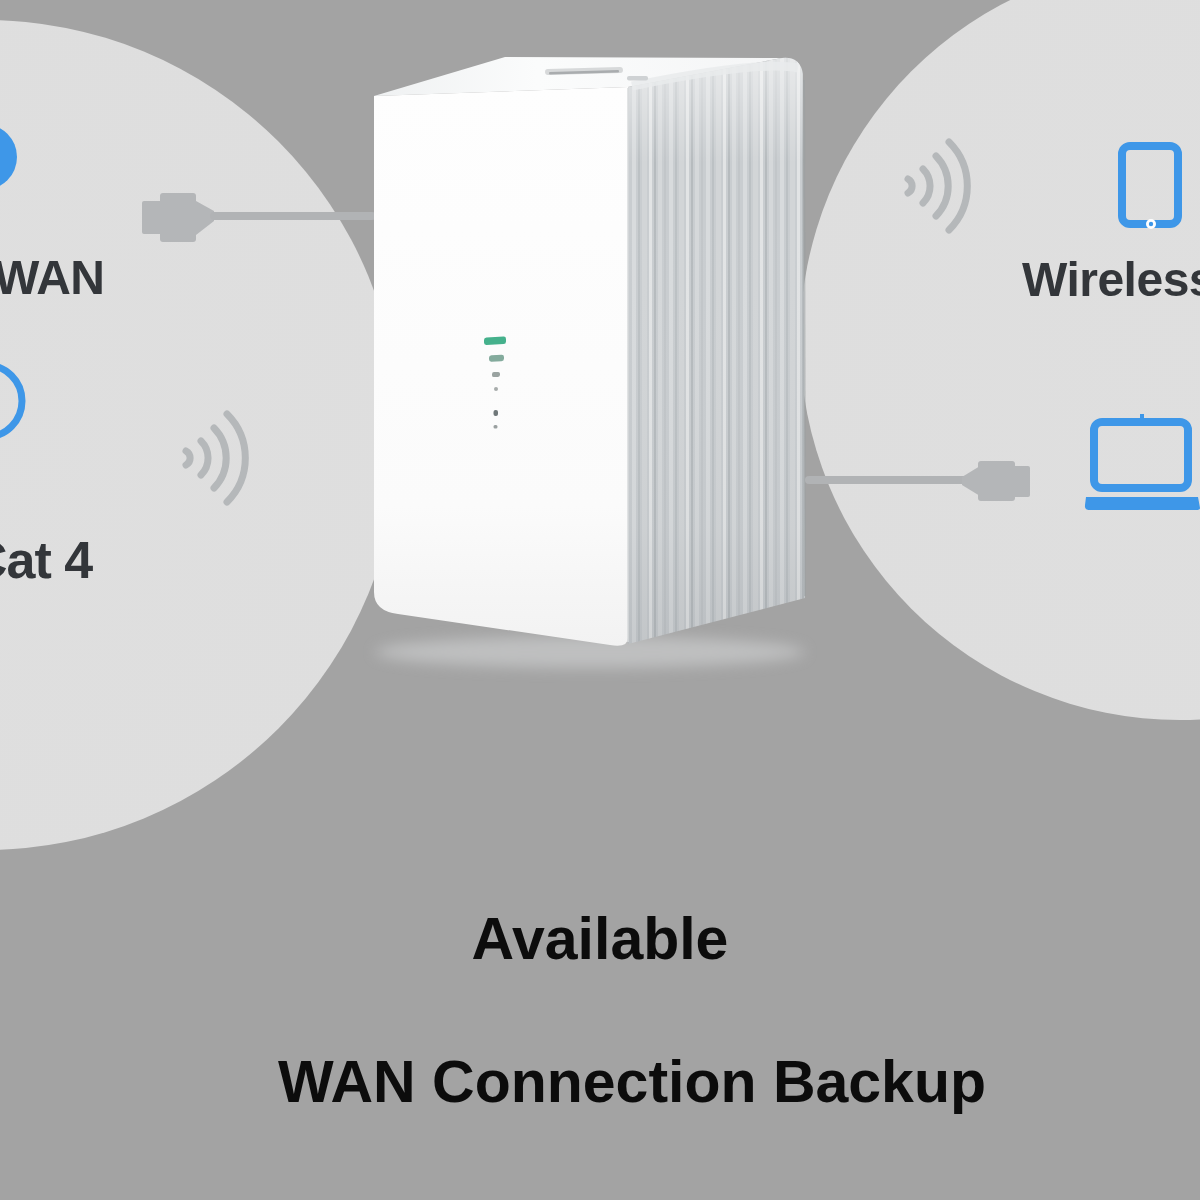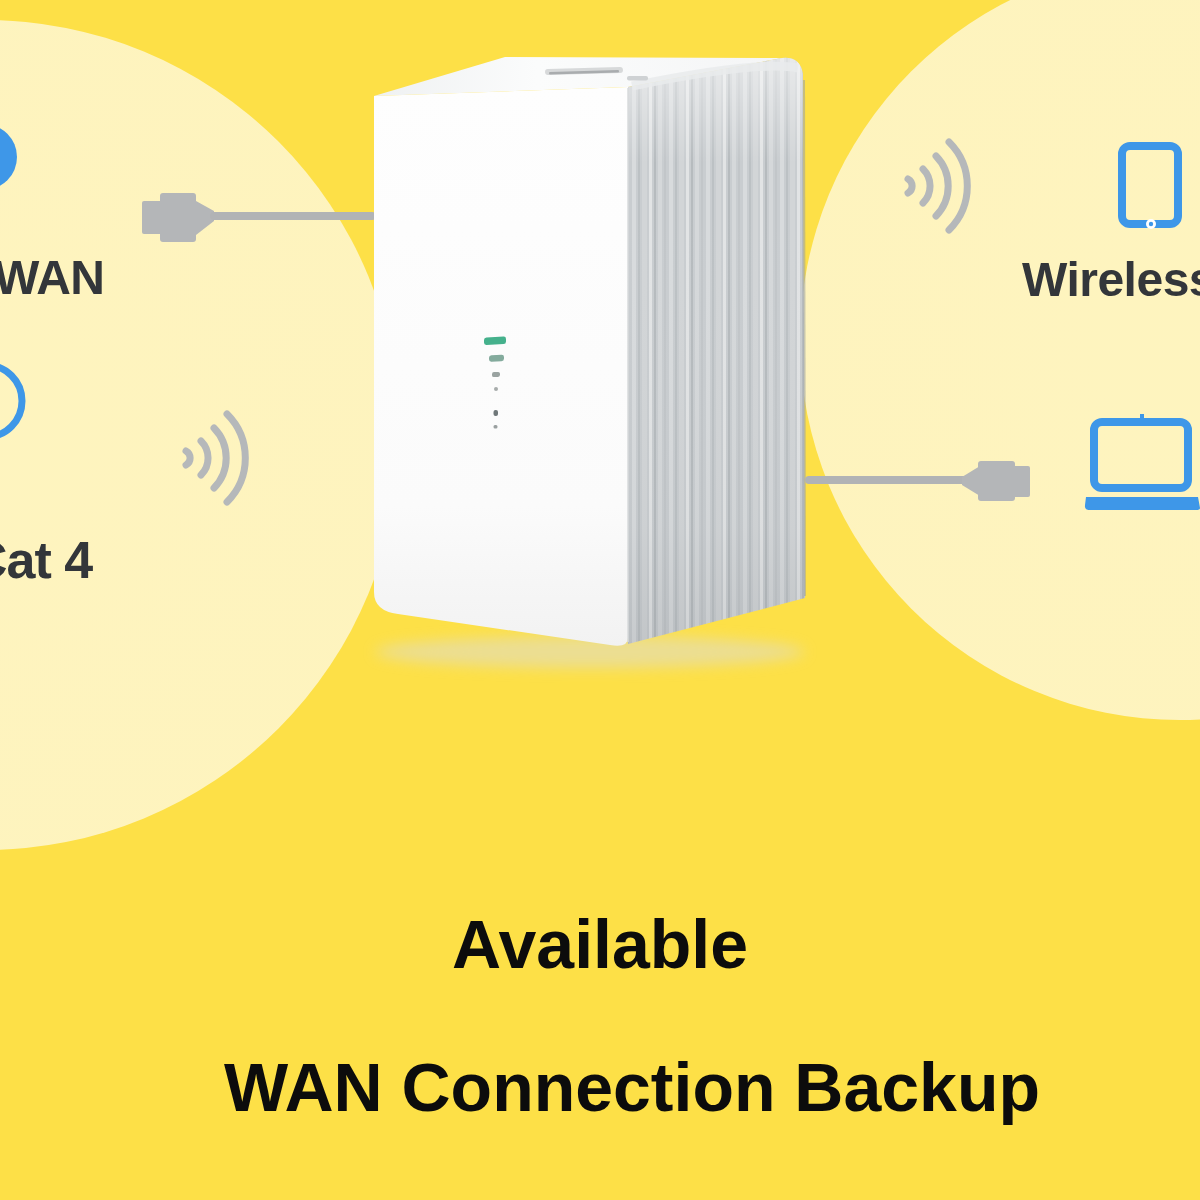--- a/index.html
+++ b/index.html
@@ -1,28 +1,28 @@
 <!DOCTYPE html>
 <html><head>
 <meta charset="utf-8">
 <style>
   html,body{margin:0;padding:0;}
   body{font-family:"Liberation Sans",sans-serif;background:#ffffff;}
-  #canvas{position:relative;width:1200px;height:1200px;background:#fde047;overflow:hidden;}
+  #canvas{position:relative;width:1200px;height:1200px;background:#a3a3a3;overflow:hidden;}
   .bg-circle{position:absolute;border-radius:50%;background:radial-gradient(circle,#ffffff 0%,#fefefe 72%,#f2f4f5 100%);opacity:.65;}
   .bg-circle.left{left:-430px;top:20px;width:830px;height:830px;}
   .bg-circle.right{left:800px;top:-40px;width:760px;height:760px;}
   .label{position:absolute;color:#33363a;font-weight:700;white-space:nowrap;line-height:1;}
   .label.sm{font-size:48px;letter-spacing:-0.5px;}
   .label.lg{font-size:52px;letter-spacing:-1px;}
   #lbl-wan{left:-6px;top:254px;}
   #lbl-cat4{left:-30px;top:534px;}
   #lbl-wireless{left:1022px;top:256px;}
   #lbl-wired{left:1050px;top:531px;}
-  .headline{position:absolute;left:0;width:1200px;text-align:center;color:#0c0c0c;font-weight:700;font-size:68px;line-height:1;white-space:nowrap;}
+  .headline{position:absolute;left:0;width:1200px;text-align:center;color:#0c0c0c;font-weight:700;font-size:59px;line-height:1;white-space:nowrap;}
   #headline1{top:910px;}
   #headline2{top:1053px;margin-left:32px;}
   svg{position:absolute;left:0;top:0;}
 </style>
 </head>
 <body>
 
 <div id="canvas">
 
   <div class="bg-circle left"></div>

